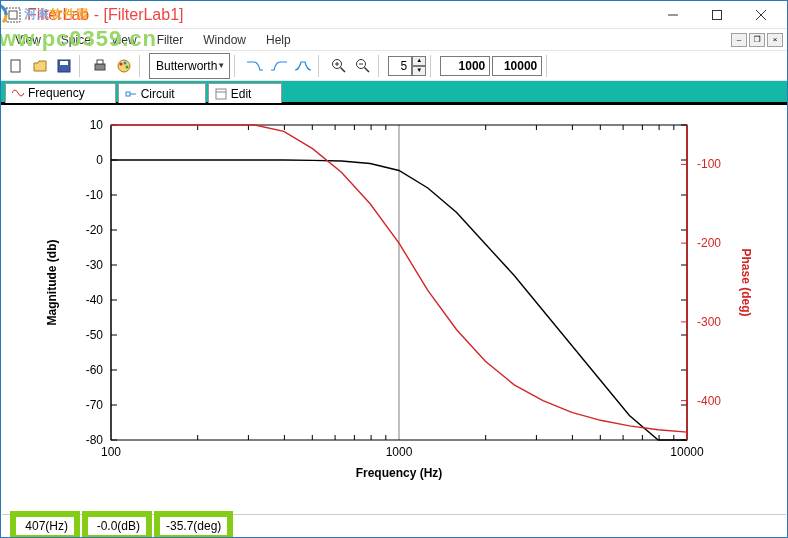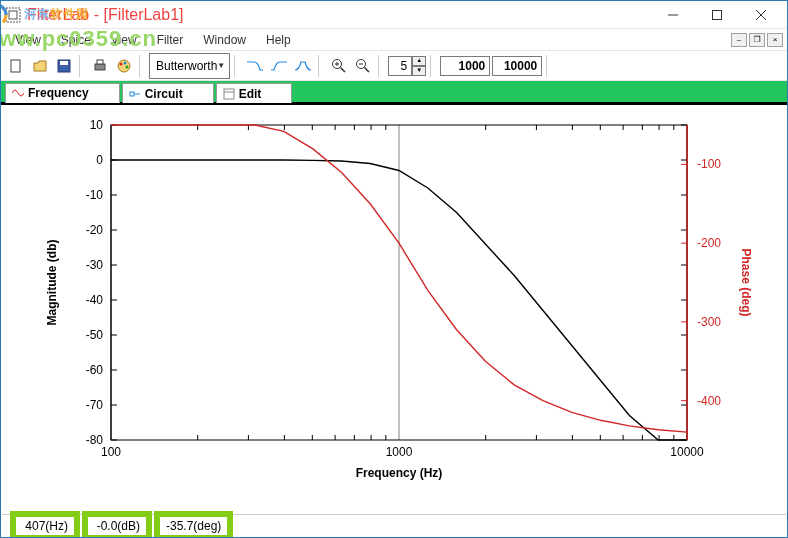--- a/index.html
+++ b/index.html
@@ -16,21 +16,21 @@
 .toolbar { height: 30px; display: flex; align-items: center; padding: 0 4px; background: #fff; border-bottom: 1px solid #e5e5e5; gap: 2px; }
 .tbtn { width: 22px; height: 22px; display: flex; align-items: center; justify-content: center; border: 1px solid transparent; }
 .tsep { width: 6px; height: 22px; border-left: 1px solid #ccc; margin: 0 2px; }
 .combo { height: 26px; border: 1px solid #7a7a7a; background: #fff; display: flex; align-items: center; padding: 0 4px 0 6px; }
 .combo .arrow { font-size: 8px; color: #333; }
 .spin { display: flex; align-items: center; }
 .spin-val { width: 24px; height: 20px; border: 1px solid #7a7a7a; background: #fff; display: flex; align-items: center; justify-content: flex-end; padding-right: 4px; }
 .spin-btns { display: flex; flex-direction: column; }
 .spin-btns .sb { width: 14px; height: 10px; border: 1px solid #7a7a7a; background: #f0f0f0; font-size: 6px; line-height: 6px; text-align: center; }
 .num-field { width: 50px; height: 20px; border: 1px solid #7a7a7a; background: #fff; text-align: right; padding: 2px 4px; font-weight: bold; }
-.tabs { height: 24px; display: flex; align-items: flex-end; background: #22c55e; border-bottom: 3px solid #000; padding-left: 4px; gap: 2px; font-weight: bold; }
+.tabs { height: 24px; display: flex; align-items: flex-end; background: #14b8a6; border-bottom: 3px solid #000; padding-left: 4px; gap: 2px; }
 .tab { height: 20px; display: flex; align-items: center; gap: 4px; padding: 0 30px 0 6px; border: 1px solid #999; border-bottom: none; background: #fff; position: relative; bottom: -1px; }
 .tab.active { border-bottom: 1px solid #fff; }
 .tab .ticon { width: 12px; height: 12px; }
 .chart-area { position: relative; width: 100%; height: 390px; background: #fff; overflow: hidden; }
 svg.chart { position: absolute; left: 0; top: 0; }
 .watermark { position: absolute; left: -20px; top: -5px; pointer-events: none; }
 .watermark .t1 { font-size: 24px; font-weight: bold; color: #7db3e8; letter-spacing: 1px; }
 .watermark .t1 .orange { color: #f5a623; font-family: Liberation Mono, monospace; }
 .watermark .t2 { font-size: 22px; font-weight: bold; color: #98d868; margin-top: -4px; letter-spacing: 1px; }
 .watermark .ic { display: inline-block; width: 40px; height: 30px; vertical-align: middle; }

